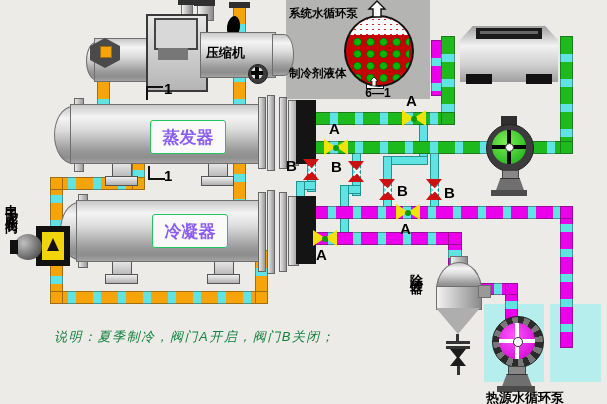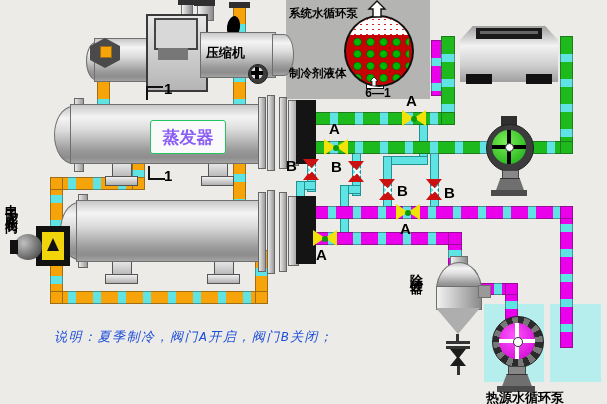--- a/index.html
+++ b/index.html
@@ -27,21 +27,21 @@
   .band{position:absolute;background:#141414;z-index:4}
   .plateV{position:absolute;background:linear-gradient(90deg,#e8e8e8,#9a9a9a);border:1px solid #666;z-index:4}
   .foot{position:absolute;background:linear-gradient(180deg,#f0f0f0,#b0b0b0);border:1px solid #555;z-index:3}
   .dark{position:absolute;background:#2f2f2f;z-index:4}
   
   .lblPlate{position:absolute;background:#fafafa;border:1px solid #22c55e;border-radius:3px;z-index:5;display:flex;align-items:center;justify-content:center;font-weight:bold;color:#8b5cf6;font-size:17px}
   .t{position:absolute;font-weight:bold;color:#000;z-index:5;white-space:nowrap;font-family:"Liberation Sans","DejaVu Sans",sans-serif}
   .tv{writing-mode:vertical-rl;text-orientation:upright;letter-spacing:4px}
   .ctr{display:flex;align-items:center;justify-content:center;white-space:nowrap}
   .lab{position:absolute;font:bold 15px "Liberation Sans","DejaVu Sans",sans-serif;color:#000;z-index:7}
-  .note{position:absolute;font-family:Liberation Mono, monospace;font-style:italic;font-size:13px;letter-spacing:1.5px;color:#1d4ed8;z-index:5}
+  .note{position:absolute;font-family:Liberation Sans, sans-serif;font-style:italic;font-size:13px;letter-spacing:1.5px;color:#15803d;z-index:5}
   
   .vA{position:absolute;width:24px;height:17px;z-index:6}
   .vA::before{content:"";position:absolute;left:0;top:0;border-top:8.5px solid transparent;border-bottom:8.5px solid transparent;border-left:12px solid var(--open-valve,#f2e20a)}
   .vA::after{content:"";position:absolute;right:0;top:0;border-top:8.5px solid transparent;border-bottom:8.5px solid transparent;border-right:12px solid var(--open-valve,#f2e20a)}
   .vA i{position:absolute;left:9px;top:5.5px;width:6px;height:6px;border-radius:50%;background:#0a9b0a;z-index:2}
   .vB{position:absolute;width:17px;height:21px;z-index:6}
   .vB::before{content:"";position:absolute;top:0;left:0;border-left:8.5px solid transparent;border-right:8.5px solid transparent;border-top:10.5px solid var(--closed-valve,#cc1111)}
   .vB::after{content:"";position:absolute;bottom:0;left:0;border-left:8.5px solid transparent;border-right:8.5px solid transparent;border-bottom:10.5px solid var(--closed-valve,#cc1111)}
   .vB i{position:absolute;left:50%;top:50%;width:10px;height:10px;transform:translate(-50%,-50%);z-index:2}
   .vB i::before,.vB i::after{content:"";position:absolute;left:0;top:4px;width:10px;height:2px;background:#fff}
@@ -165,20 +165,21 @@
   <div class="met" style="left:76px;top:200px;width:184px;height:60px"></div>
   <div class="plateV" style="left:258px;top:192px;width:6px;height:78px"></div>
   <div class="plateV" style="left:267px;top:190px;width:6px;height:82px"></div>
   <div class="plateV" style="left:279px;top:192px;width:6px;height:78px"></div>
   <div class="plateV" style="left:288px;top:196px;width:9px;height:68px"></div>
   <div class="band" style="left:296px;top:196px;width:20px;height:68px"></div>
   <div class="foot" style="left:112px;top:258px;width:18px;height:18px"></div>
   <div class="foot" style="left:105px;top:274px;width:31px;height:8px"></div>
   <div class="foot" style="left:214px;top:258px;width:18px;height:18px"></div>
   <div class="foot" style="left:207px;top:274px;width:31px;height:8px"></div>
+  <div class="lblPlate" style="left:152px;top:214px;width:74px;height:32px">冷凝器</div>
 
   <div class="dark" style="left:36px;top:226px;width:34px;height:40px;background:#111"></div>
   <div class="dark" style="left:42px;top:232px;width:22px;height:28px;background:#f2d40a;z-index:5"></div>
   <div class="tri" style="left:47px;top:238px;border-left:6px solid transparent;border-right:6px solid transparent;border-bottom:13px solid #111;z-index:6"></div>
   <div class="dark" style="left:14px;top:234px;width:28px;height:26px;border-radius:50%;background:radial-gradient(circle at 35% 35%,#c0c0c0,#333)"></div>
   <div class="dark" style="left:10px;top:240px;width:8px;height:14px;background:#111"></div>
   <div class="t tv" style="left:2px;top:194px;height:108px;font-size:13px">电子膨胀阀</div>
 
   <div class="mk mk1" style="left:146px;top:86px"></div>
   <div class="t" style="left:164px;top:80px;font-size:15px">1</div>

